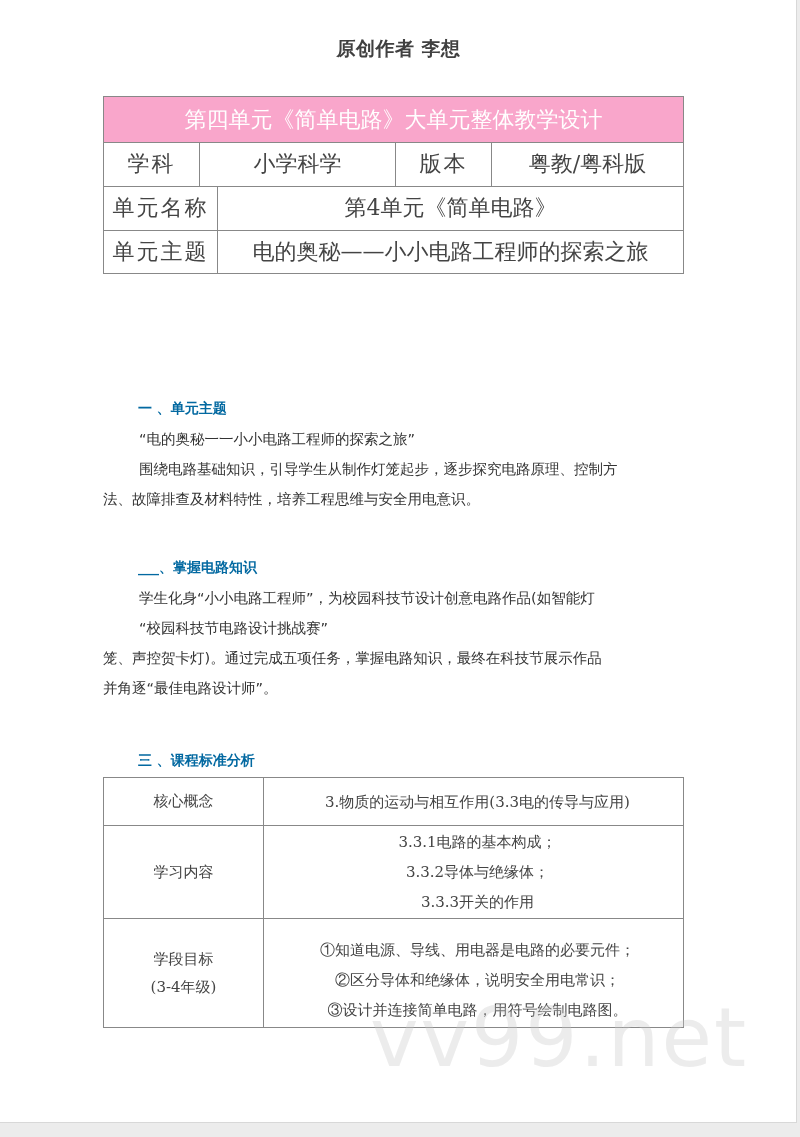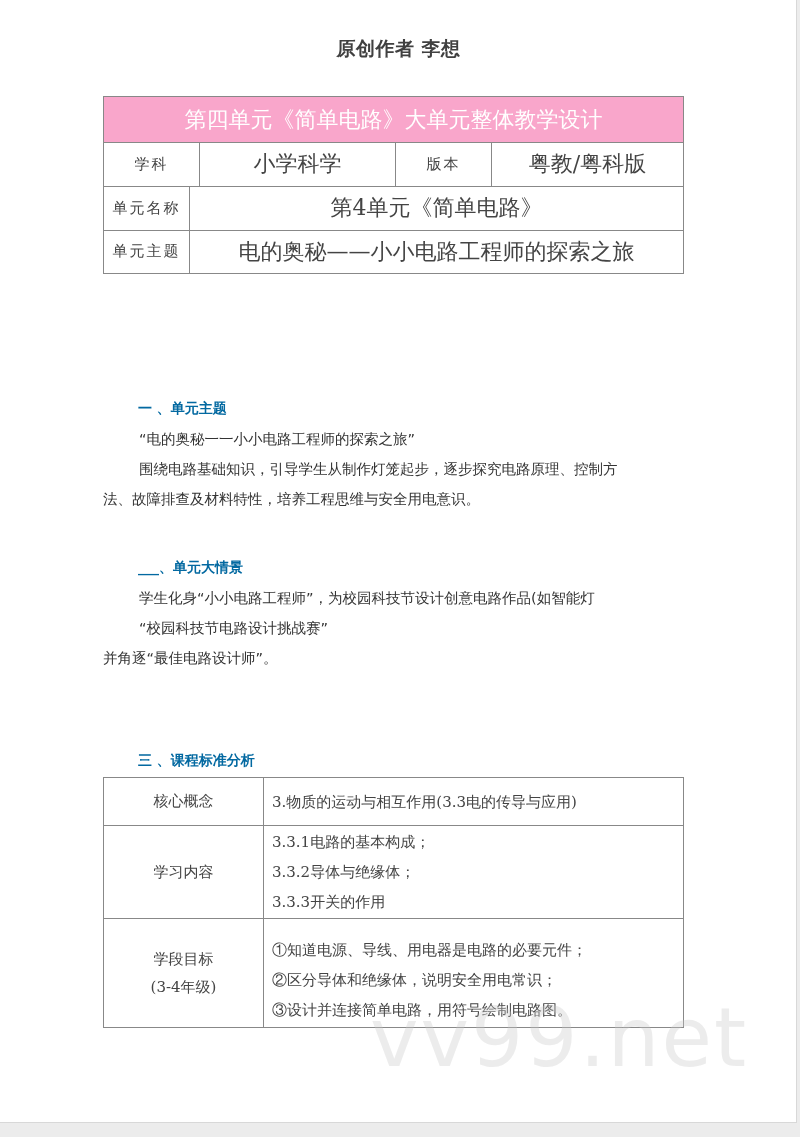--- a/index.html
+++ b/index.html
@@ -5,28 +5,28 @@
   * { box-sizing: border-box; margin: 0; padding: 0; }
   html, body { width: 800px; height: 1137px; background: #ececec; overflow: hidden; }
   body { font-family: "DejaVu Serif", "Liberation Serif", serif; color: #333; position: relative; }
   .page { position: absolute; left: 0; top: 0; width: 797px; height: 1123px; background: #fff; border-right: 1px solid #d8d8d8; border-bottom: 1px solid #d8d8d8; }
   .author { position: absolute; top: 36px; left: 0; width: 797px; text-align: center; font-family: "DejaVu Sans", sans-serif; font-size: 19px; font-weight: bold; color: #404040; letter-spacing: 0.5px; }
   table { border-collapse: collapse; position: absolute; }
   td { border: 1px solid #888; text-align: center; vertical-align: middle; }
   .t1 { left: 103px; top: 96px; width: 581px; font-size: 22px; color: #444; }
   .t1 td { height: 43.5px; }
   .t1 .hdr { background: #f9a6cb; color: #fff; height: 46px; font-size: 22px; }
-  .t1 td.l { font-size: 15px; letter-spacing: 2px; }
+  .t1 td.l { font-size: 22px; letter-spacing: 2px; }
   .sec { position: absolute; left: 138px; font-family: "DejaVu Sans", sans-serif; font-size: 14px; font-weight: bold; color: #0369a1; }
   .para { position: absolute; left: 103px; width: 590px; font-family: "DejaVu Sans", sans-serif; font-size: 14.5px; color: #333; line-height: 30px; }
   .para .ind { padding-left: 36px; }
   .t2 { left: 103px; top: 777px; width: 581px; font-size: 15px; color: #444; }
   .t2 .hdr td { background: #f9a6cb; color: #fff; height: 32px; font-size: 15px; }
   .t2 td.c1 { width: 160px; }
-  .t2 td.c2 { text-align: left; padding-left: 8px; line-height: 30px; margin-top: 13px; }
+  .t2 td.c2 { text-align: center; padding-left: 8px; line-height: 30px; margin-top: 13px; }
   .watermark { position: absolute; left: 370px; top: 990px; font-family: "DejaVu Sans", sans-serif; font-size: 82px; font-weight: normal; color: rgba(200,200,200,0.35); letter-spacing: 2px; pointer-events: none; }
 </style>
 </head>
 <body>
 
 <div class="page">
   <div class="author">原创作者  李想</div>
 
   <table class="t1">
     <tbody>
@@ -55,24 +55,25 @@
   </tbody>
     </table>
 
   <div class="sec" style="top:400px">一 、单元主题</div>
   <div class="para" style="top:424px">
     <div class="ind">“电的奥秘一一小小电路工程师的探索之旅”</div>
     <div class="ind">围绕电路基础知识，引导学生从制作灯笼起步，逐步探究电路原理、控制方</div>
     <div>法、故障排查及材料特性，培养工程思维与安全用电意识。</div>
   </div>
 
-  <div class="sec" style="top:559px">___、单元大情景</div>
+  <div class="sec" style="top:559px">___、掌握电路知识</div>
   <div class="para" style="top:583px">
     <div class="ind">学生化身“小小电路工程师”，为校园科技节设计创意电路作品(如智能灯</div>
     <div class="ind">“校园科技节电路设计挑战赛”</div>
+    <div>笼、声控贺卡灯)。通过完成五项任务，掌握电路知识，最终在科技节展示作品</div>
     <div>并角逐“最佳电路设计师”。</div>
   </div>
 
   <div class="sec" style="top:752px">三 、课程标准分析</div>
 
   <table class="t2">
     <tbody>
     <tr>
       <td class="c1" style="height:48px">核心概念</td>
       <td class="c2">3.物质的运动与相互作用(3.3电的传导与应用)</td>

